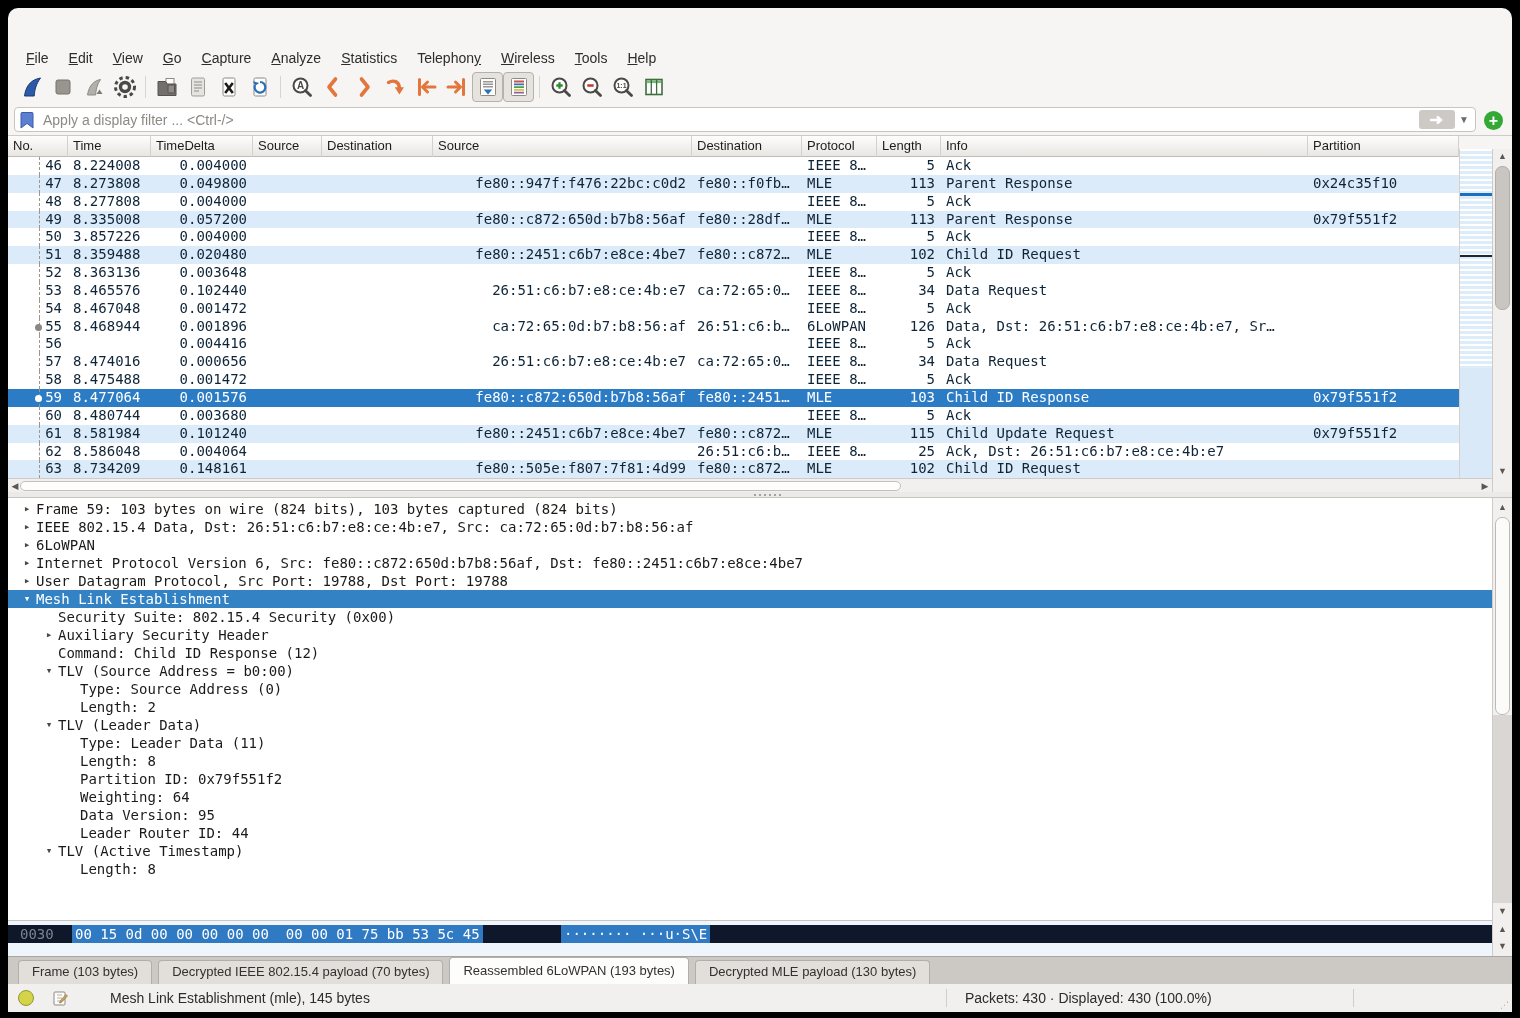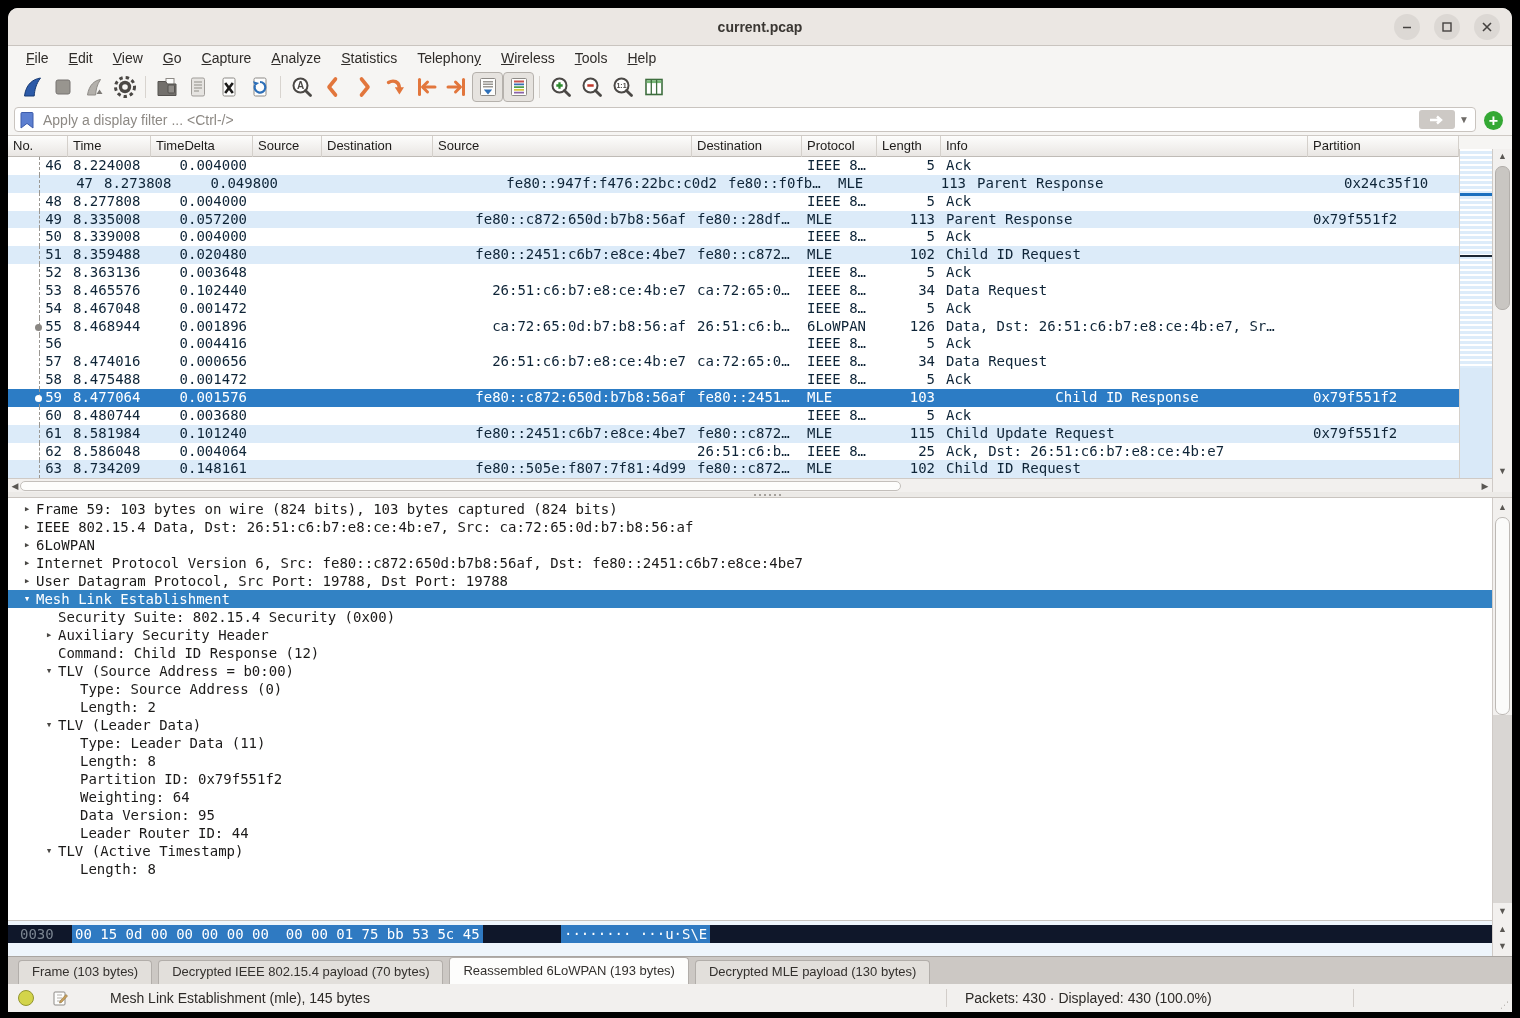--- a/index.html
+++ b/index.html
@@ -93,40 +93,20 @@
   .st-center{position:absolute;left:957px;top:0;height:28px;line-height:28px;}
   .st-right{position:absolute;right:30px;top:0;height:28px;line-height:28px;margin-top:48px;}
   .st-sep{position:absolute;top:5px;width:1px;height:18px;background:#d2cdc9;}
   .st-grip{position:absolute;right:3px;bottom:2px;font-size:9px;color:#aaa6a1;}
 </style>
 </head>
 <body>
 
 <div class="window">
 
-  <div class="titlebar">
-    <div class="title">current.pcap</div>
-    <div class="winbtns">
-      <div class="wbtn">
-        <svg width="12" height="12">
-            <path d="M2 6.5 H10" stroke="#454240" stroke-width="1.6"></path>
-          </svg>
-      </div>
-      <div class="wbtn">
-        <svg width="12" height="12">
-            <rect x="2" y="2" width="8" height="8" fill="none" stroke="#454240" stroke-width="1.4"></rect>
-          </svg>
-      </div>
-      <div class="wbtn">
-        <svg width="12" height="12">
-            <path d="M2 2 L10 10 M10 2 L2 10" stroke="#454240" stroke-width="1.6"></path>
-          </svg>
-      </div>
-    </div>
-  </div>
 
   <div class="menubar" id="menubar">
       <div class="menu-item"><u>F</u>ile</div>
       <div class="menu-item"><u>E</u>dit</div>
       <div class="menu-item"><u>V</u>iew</div>
       <div class="menu-item"><u>G</u>o</div>
       <div class="menu-item"><u>C</u>apture</div>
       <div class="menu-item"><u>A</u>nalyze</div>
       <div class="menu-item"><u>S</u>tatistics</div>
       <div class="menu-item">Telephon<u>y</u></div>
@@ -351,21 +331,21 @@
         <span class="pcell" style="width: 69px;"></span>
         <span class="pcell" style="width: 111px;"></span>
         <span class="pcell r" style="width: 259px;"></span>
         <span class="pcell" style="width: 110px;"></span>
         <span class="pcell" style="width: 75px;">IEEE 8…</span>
         <span class="pcell r" style="width: 64px;">5</span>
         <span class="pcell" style="width: 367px;">Ack</span>
         <span class="pcell" style="width: 151px;"></span>
       </div>
       <div class="prow alt">
-        <span class="pcell r" style="width: 60px; margin-left: 31px;">47</span>
+        <span class="pcell r" style="width: 60px;">47</span>
         <span class="pcell" style="width: 83px;">8.273808</span>
         <span class="pcell r" style="width: 102px;">0.049800</span>
         <span class="pcell" style="width: 69px;"></span>
         <span class="pcell" style="width: 111px;"></span>
         <span class="pcell r" style="width: 259px;">fe80::947f:f476:22bc:c0d2</span>
         <span class="pcell" style="width: 110px;">fe80::f0fb…</span>
         <span class="pcell" style="width: 75px;">MLE</span>
         <span class="pcell r" style="width: 64px;">113</span>
         <span class="pcell" style="width: 367px;">Parent Response</span>
         <span class="pcell" style="width: 151px;">0x24c35f10</span>
@@ -391,21 +371,21 @@
         <span class="pcell" style="width: 111px;"></span>
         <span class="pcell r" style="width: 259px;">fe80::c872:650d:b7b8:56af</span>
         <span class="pcell" style="width: 110px;">fe80::28df…</span>
         <span class="pcell" style="width: 75px;">MLE</span>
         <span class="pcell r" style="width: 64px;">113</span>
         <span class="pcell" style="width: 367px;">Parent Response</span>
         <span class="pcell" style="width: 151px;">0x79f551f2</span>
       </div>
       <div class="prow">
         <span class="pcell r" style="width: 60px;">50</span>
-        <span class="pcell" style="width: 83px;">8.339008</span>
+        <span class="pcell" style="width: 83px;">3.857226</span>
         <span class="pcell r" style="width: 102px;">0.004000</span>
         <span class="pcell" style="width: 69px;"></span>
         <span class="pcell" style="width: 111px;"></span>
         <span class="pcell r" style="width: 259px;"></span>
         <span class="pcell" style="width: 110px;"></span>
         <span class="pcell" style="width: 75px;">IEEE 8…</span>
         <span class="pcell r" style="width: 64px;">5</span>
         <span class="pcell" style="width: 367px;">Ack</span>
         <span class="pcell" style="width: 151px;"></span>
       </div>
@@ -518,21 +498,21 @@
         <span class="reldot"></span>
         <span class="pcell r" style="width: 60px; padding-left: 12px;">59</span>
         <span class="pcell" style="width: 83px;">8.477064</span>
         <span class="pcell r" style="width: 102px;">0.001576</span>
         <span class="pcell" style="width: 69px;"></span>
         <span class="pcell" style="width: 111px;"></span>
         <span class="pcell r" style="width: 259px;">fe80::c872:650d:b7b8:56af</span>
         <span class="pcell" style="width: 110px;">fe80::2451…</span>
         <span class="pcell" style="width: 75px;">MLE</span>
         <span class="pcell r" style="width: 64px;">103</span>
-        <span class="pcell" style="width: 367px; text-align: center;">Child ID Response</span>
+        <span class="pcell" style="width: 367px;">Child ID Response</span>
         <span class="pcell" style="width: 151px;">0x79f551f2</span>
       </div>
       <div class="prow">
         <span class="pcell r" style="width: 60px;">60</span>
         <span class="pcell" style="width: 83px;">8.480744</span>
         <span class="pcell r" style="width: 102px;">0.003680</span>
         <span class="pcell" style="width: 69px;"></span>
         <span class="pcell" style="width: 111px;"></span>
         <span class="pcell r" style="width: 259px;"></span>
         <span class="pcell" style="width: 110px;"></span>

